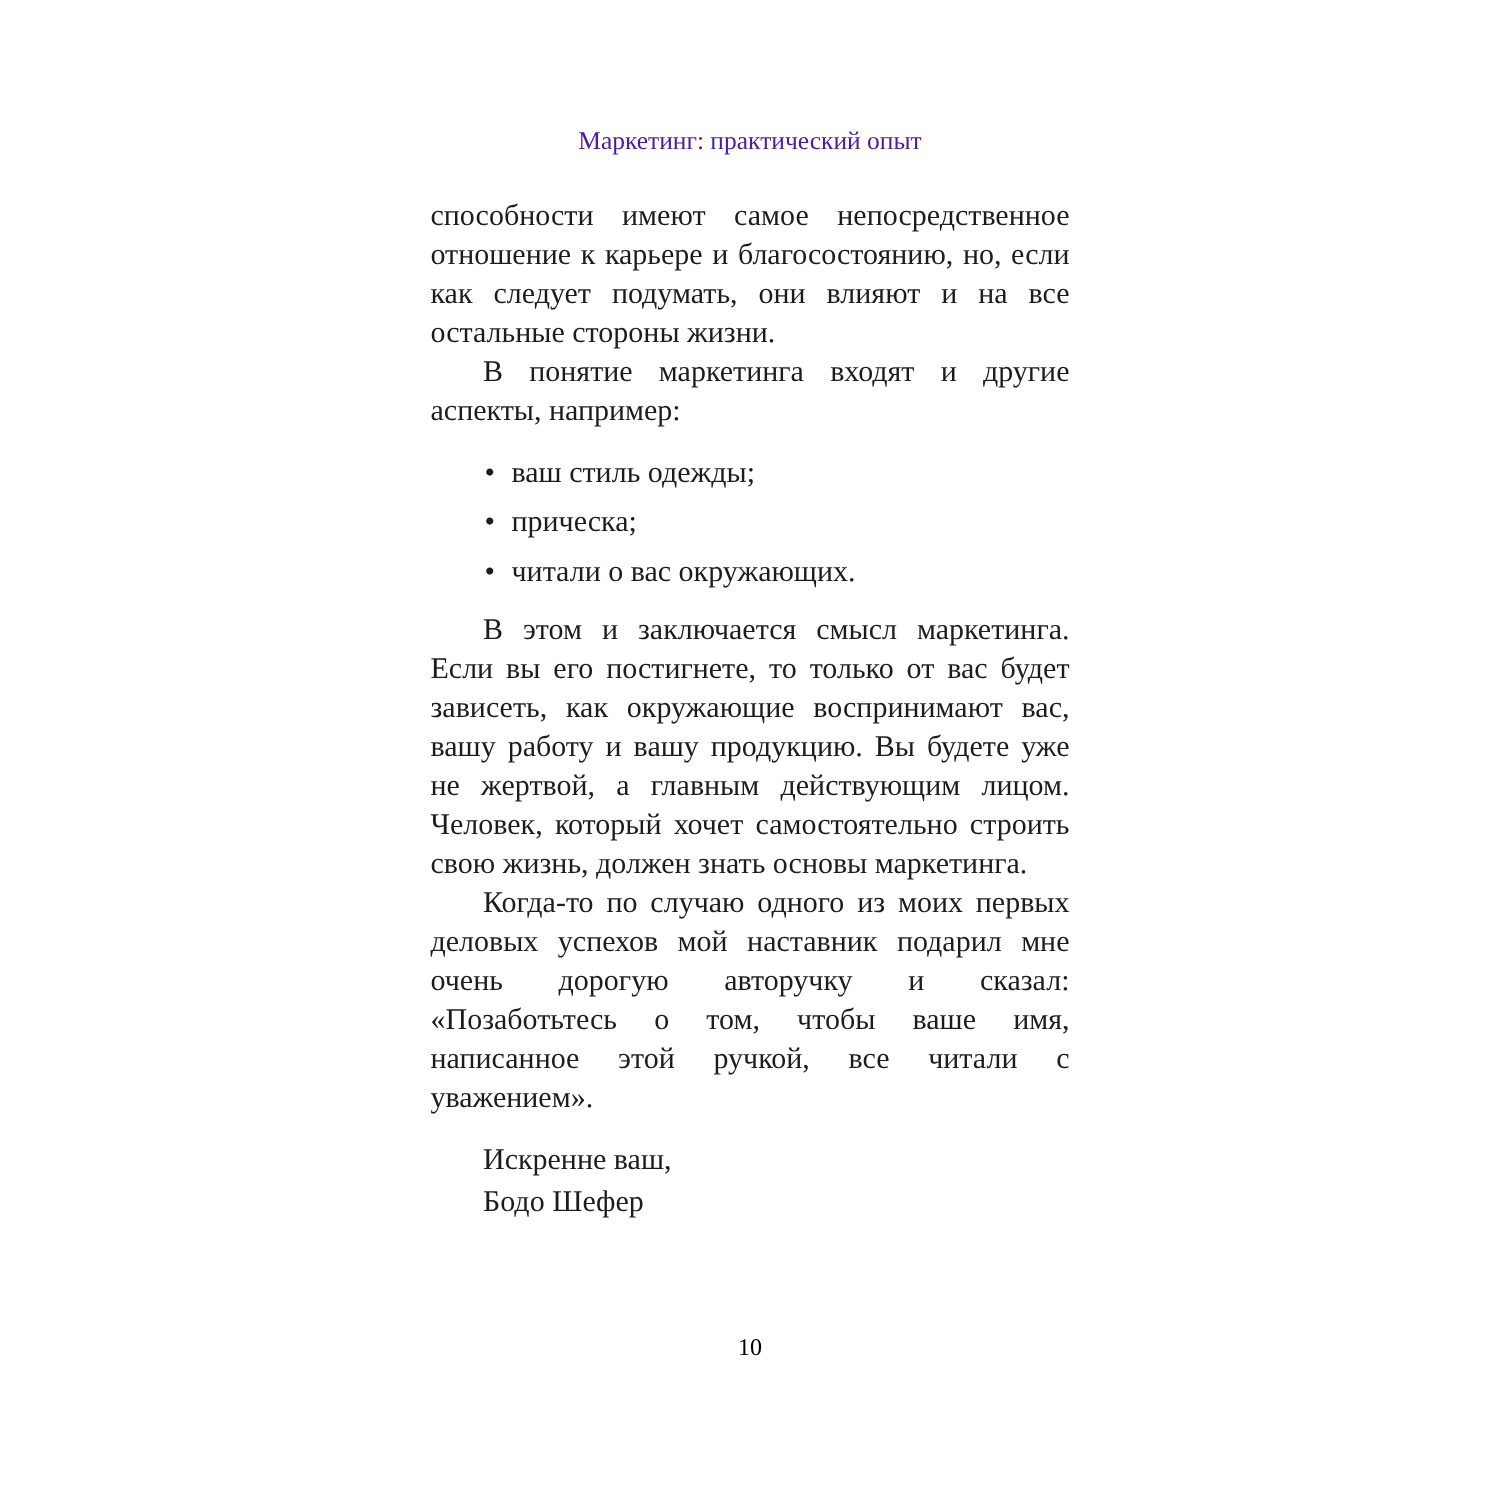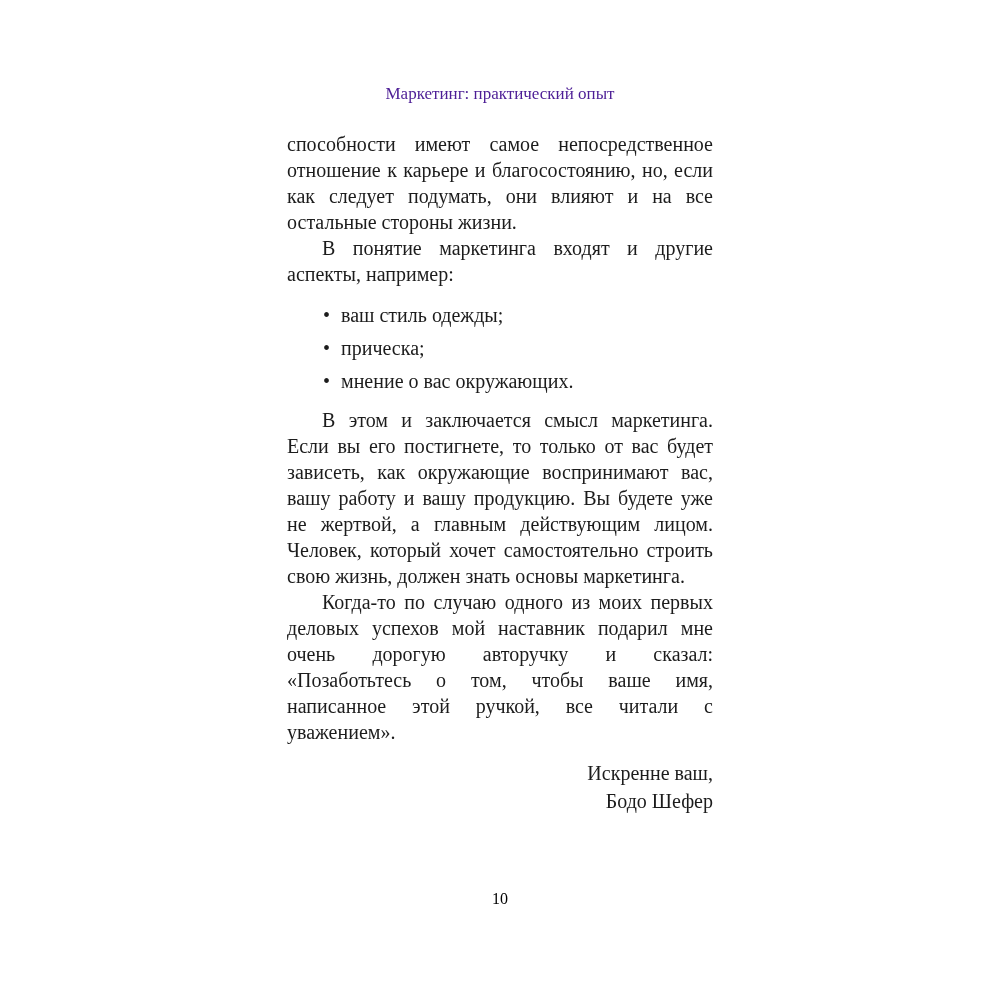--- a/index.html
+++ b/index.html
@@ -56,21 +56,21 @@
   .bullet-item:last-child {
     margin-bottom: 0;
   }
   .bullet-glyph {
     position: absolute;
     left: 36px;
     top: 0;
   }
   .signature {
     margin-top: 14px;
-    text-align: right;
+    text-align: left;
     line-height: 28px;
   }
   .signature .sig-line {
     text-indent: 35px;
   }
   .signature .italic {
   }
   .page-number {
     position: absolute;
     top: 890px;
@@ -98,21 +98,21 @@
       <li class="bullet-item">
         <span class="bullet-glyph">•</span>
         <span>ваш стиль одежды;</span>
       </li>
       <li class="bullet-item">
         <span class="bullet-glyph">•</span>
         <span>прическа;</span>
       </li>
       <li class="bullet-item">
         <span class="bullet-glyph">•</span>
-        <span>мнение о вас окружающих.</span>
+        <span>читали о вас окружающих.</span>
       </li>
     </ul>
 
     <p class="para indent">В этом и заключается смысл маркетинга. Если вы его постигнете, то только от вас будет зависеть, как окружающие воспринимают вас, вашу работу и вашу продукцию. Вы будете уже не жертвой, а главным действующим лицом. Человек, который хочет самостоятельно строить свою жизнь, должен знать основы маркетинга.</p>
 
     <p class="para indent">Когда-то по случаю одного из моих первых деловых успехов мой наставник подарил мне очень дорогую авторучку и сказал: «Позаботьтесь о том, чтобы ваше имя, написанное этой ручкой, все читали с уважением».</p>
 
 
     <div class="signature">
       <div class="sig-line">Искренне ваш,</div>

